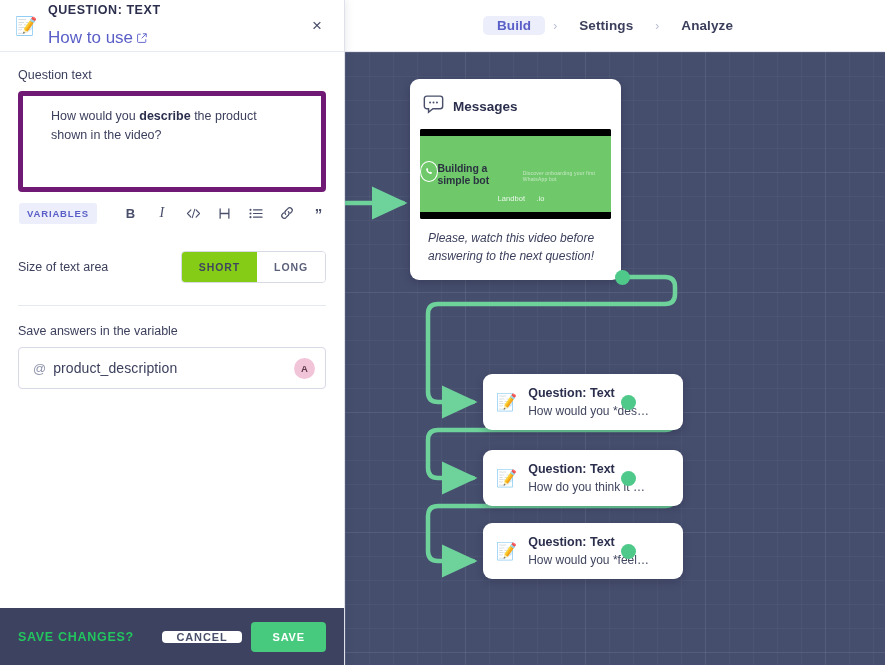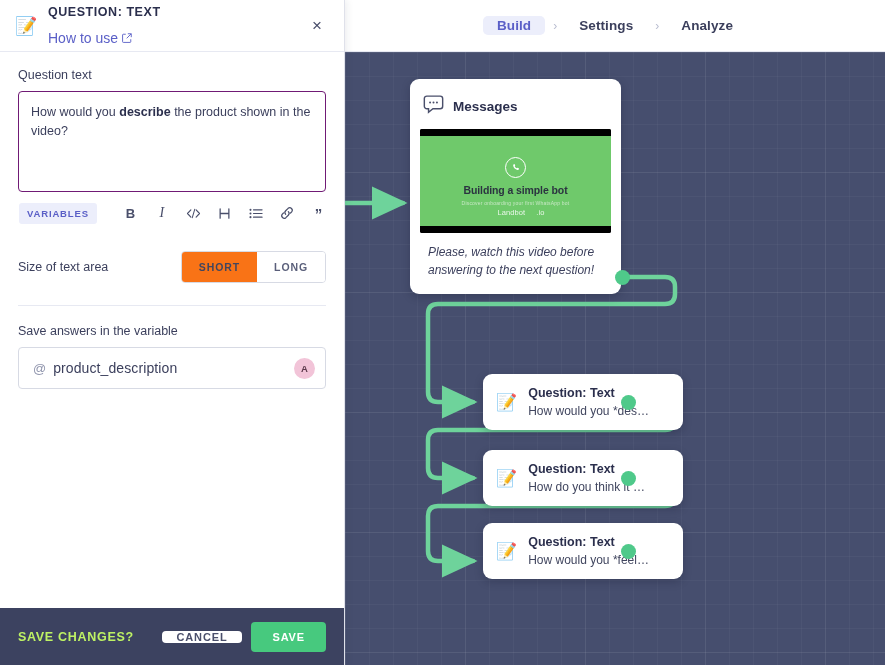--- a/index.html
+++ b/index.html
@@ -60,35 +60,35 @@
     width: 25px; height: 25px; flex: 0 0 25px;
     margin-right: 9px; display: flex; align-items: center; justify-content: center;
     font-size: 18px; line-height: 1;
   }
   .sb-head-text { flex: 1; min-width: 0; }
   .sb-title {
     font-size: 12.5px; font-weight: 700; color: #2b2f4d;
     letter-spacing: .55px; line-height: 1.25;
   }
   .sb-sub {
-    font-size: 14px; color: #5a5fc7; font-weight: 500;
+    font-size: 17px; color: #5a5fc7; font-weight: 500;
     display: flex; gap: 4px; margin-top: 10px;
   }
   .sb-close {
     width: 26px; height: 26px; display: flex; align-items: center; justify-content: center;
     color: #4a4f6b; font-size: 17px; font-weight: 300; cursor: pointer;
   }
 
   .sb-body { flex: 1; padding: 16px 18px 0 18px; overflow: hidden; }
   .field-label {
     font-size: 12.5px; color: #3b3f5c; font-weight: 500; margin-bottom: 9px;
   }
   .qtext-box {
-    border: 1px solid #701a75; border-radius: 4px; background: #fff;
-    height: 101px; padding: 11px 12px;
+    border: 5px solid #701a75; border-radius: 4px; background: #fff;
+    height: 101px; padding: 11px 28px;
     font-size: 12.5px; color: #3b3f5c; line-height: 1.55;
   }
   .qtext-box b { font-weight: 700; color: #2b2f4d; }
 
   .toolbar {
     display: flex; align-items: center; gap: 16px; margin-top: 9px; padding-left: 1px;
   }
   .variables-chip {
     background: #eceefb; color: #5a5fc7; font-size: 9.5px; font-weight: 700;
     letter-spacing: .85px; padding: 5px 8px; border-radius: 3px; margin-right: 10px;
@@ -104,21 +104,21 @@
     margin-top: 26px;
   }
   .row-split .field-label { margin-bottom: 0; }
   .seg {
     display: flex; border: 1px solid #d7dae4; border-radius: 4px; overflow: hidden;
   }
   .seg-opt {
     font-size: 10.5px; font-weight: 700; letter-spacing: .9px;
     padding: 9px 17px; color: #5a5f7a; background: #ffffff; cursor: pointer;
   }
-  .seg-opt.active { background: #f97316; color: #41465f; }
+  .seg-opt.active { background: #84cc16; color: #41465f; }
 
   .divider { height: 1px; background: #e7e9f2; margin: 22px 0 18px 0; }
 
   .var-box {
     border: 1px solid #d7dae4; border-radius: 4px; background: #fff;
     height: 42px; display: flex; align-items: center; padding: 0 10px 0 14px;
   }
   .var-at { color: #9095ad; font-size: 13px; margin-right: 7px; }
   .var-name {
     flex: 1; font-size: 14px; color: #3b3f5c; letter-spacing: .1px;
@@ -128,21 +128,21 @@
     width: 21px; height: 21px; border-radius: 50%; background: #f2c4d8;
     color: #5d3a4c; font-size: 9.5px; font-weight: 700;
     display: flex; align-items: center; justify-content: center;
   }
 
   .sb-footer {
     flex: 0 0 57px; background: #3c4260;
     display: flex; align-items: center; padding: 0 18px;
   }
   .footer-text {
-    flex: 1; color: #bef264; font-size: 12.5px; font-weight: 700; letter-spacing: .7px;
+    flex: 1; color: #22c55e; font-size: 12.5px; font-weight: 700; letter-spacing: .7px;
   }
   .btn {
     font-size: 11px; font-weight: 700; letter-spacing: .85px;
     padding: 0 15px; border-radius: 4px; border: none; cursor: pointer;
     font-family: "Liberation Sans", sans-serif;
   }
   .btn-cancel { background: #ffffff; color: #4a4f6b; margin-right: 9px; }
   .btn-save { background: #47c97e; color: #ffffff; padding: 9px 21px; }
 
   
@@ -155,22 +155,22 @@
   .msg-head {
     display: flex; align-items: center; padding: 15px 13px 10px 13px;
   }
   .msg-head-label {
     font-size: 13.5px; font-weight: 700; color: #2b2f4d; margin-left: 9px;
   }
   .msg-body { padding: 0 10px 11px 10px; }
   .video-wrap { background: #000; border-radius: 2px; overflow: hidden; }
   .video-bar { height: 7px; background: #000; }
   .video-inner {
-    background: #6fc96b; height: 90px; position: relative;
-    display: flex; flex-direction: column; align-items: center; justify-content: center;
+    background: #6fc96b; height: 76px; position: relative;
+    display: flex; align-items: center; justify-content: center;
   }
   .wa-circle {
     width: 21px; height: 21px; border-radius: 50%;
     border: 1.6px solid #ffffff; display: flex; align-items: center; justify-content: center;
     margin-bottom: 6px;
   }
   .video-title {
     font-size: 10.5px; font-weight: 700; color: #2b3340; letter-spacing: -.1px;
   }
   .video-sub {

